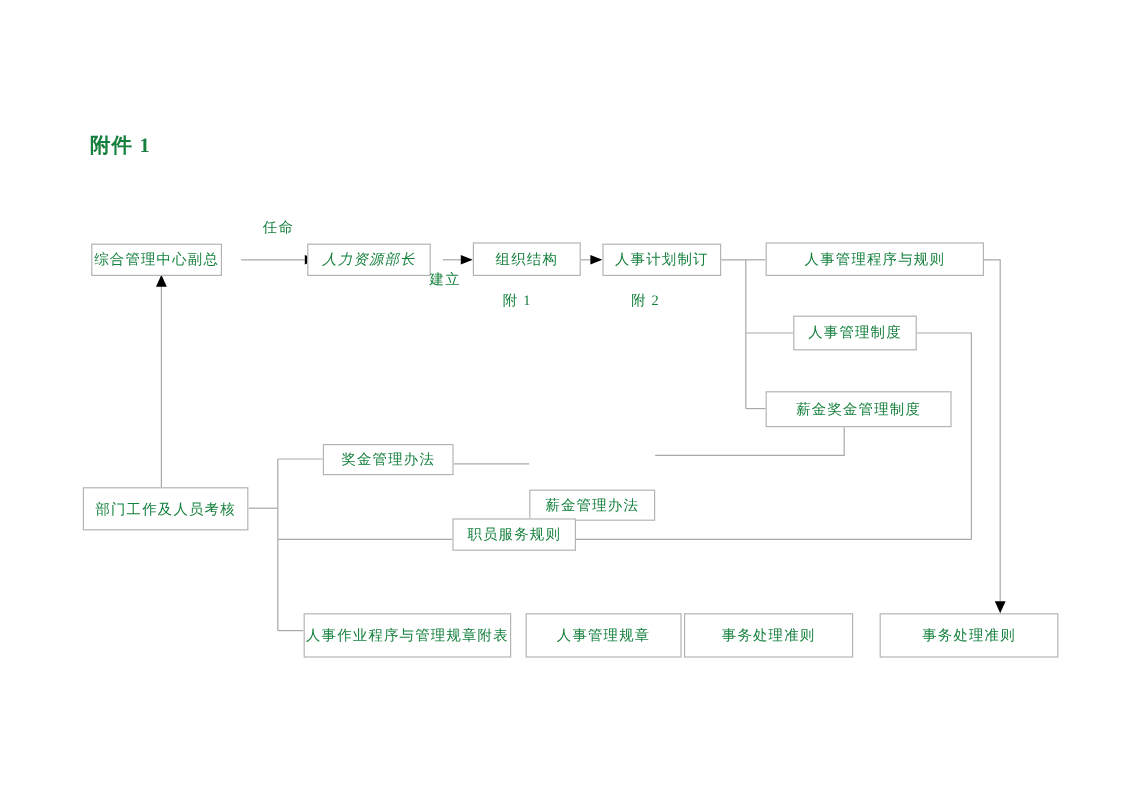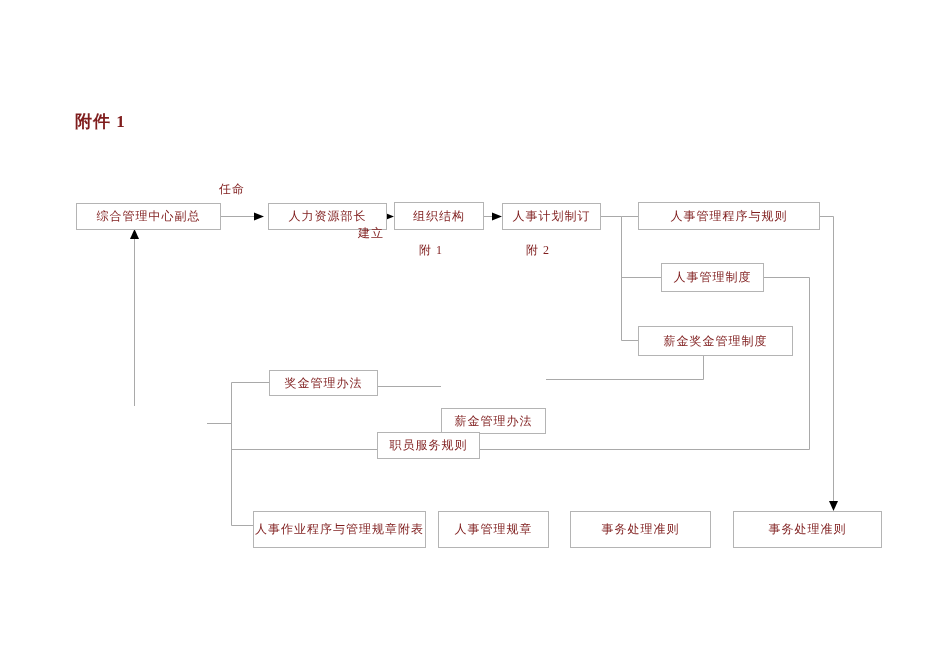--- a/index.html
+++ b/index.html
@@ -2,21 +2,21 @@
 <html><head>
 <meta charset="utf-8">
 <style>
   html, body { margin: 0; padding: 0; background: #ffffff; }
   #canvas {
     position: relative;
     width: 950px;
     height: 672px;
     background: #ffffff;
     font-family: "Liberation Serif", serif;
-    color: #7f1d1d;
+    color: #15803d;
     overflow: hidden;
   }
   #doc-title {
     position: absolute;
     left: 75px;
     top: 110px;
     font-size: 17px;
     font-weight: bold;
     letter-spacing: 1px;
   }
@@ -43,33 +43,33 @@
   #connectors {
     position: absolute;
     left: 0; top: 0;
     width: 950px; height: 672px;
     z-index: 1;
   }
   #connectors path { stroke: #a9a9a9; stroke-width: 1; fill: none; }
   #connectors polygon { fill: #000000; stroke: none; }
 
   
-  #n-vp                 { left: 76px;  top: 203px; width: 145px; height: 27px; }
-  #n-hr-director        { left: 268px; top: 203px; width: 119px; height: 27px; }
+  #n-vp                 { left: 76px;  top: 203px; width: 109px; height: 27px; }
+  #n-hr-director        { left: 256px; top: 203px; width: 103px; height: 27px; font-style: italic; }
   #n-org-structure      { left: 394px; top: 202px; width: 90px;  height: 28px; }
   #n-hr-planning        { left: 502px; top: 203px; width: 99px;  height: 27px; }
   #n-hr-proc-rules      { left: 638px; top: 202px; width: 182px; height: 28px; }
   #n-hr-mgmt-system     { left: 661px; top: 263px; width: 103px; height: 29px; }
   #n-salary-bonus-sys   { left: 638px; top: 326px; width: 155px; height: 30px; }
   #n-bonus-measures     { left: 269px; top: 370px; width: 109px; height: 26px; }
   #n-salary-measures    { left: 441px; top: 370px; width: 105px; height: 26px; margin-top: 38px; }
   #n-dept-assessment    { left: 69px;  top: 406px; width: 138px; height: 36px; }
   #n-staff-service      { left: 377px; top: 432px; width: 103px; height: 27px; }
   #n-ops-appendix       { left: 253px; top: 511px; width: 173px; height: 37px; }
-  #n-hr-regulations     { left: 438px; top: 511px; width: 111px; height: 37px; }
+  #n-hr-regulations     { left: 438px; top: 511px; width: 130px; height: 37px; }
   #n-ops-procedures     { left: 570px; top: 511px; width: 141px; height: 37px; }
   #n-affairs-guidelines { left: 733px; top: 511px; width: 149px; height: 37px; }
 
   #lbl-appoint      { left: 219px; top: 181px; }
   #lbl-establish    { left: 358px; top: 181px; margin-top: 44px; }
   #lbl-attachment-1 { left: 419px; top: 242px; }
   #lbl-attachment-2 { left: 526px; top: 242px; }
 </style>
 </head>
 <body>
@@ -121,20 +121,21 @@
 
   <div class="node" id="n-vp">综合管理中心副总</div>
   <div class="node" id="n-hr-director">人力资源部长</div>
   <div class="node" id="n-org-structure">组织结构</div>
   <div class="node" id="n-hr-planning">人事计划制订</div>
   <div class="node" id="n-hr-proc-rules">人事管理程序与规则</div>
   <div class="node" id="n-hr-mgmt-system">人事管理制度</div>
   <div class="node" id="n-salary-bonus-sys">薪金奖金管理制度</div>
   <div class="node" id="n-bonus-measures">奖金管理办法</div>
   <div class="node" id="n-salary-measures">薪金管理办法</div>
+  <div class="node" id="n-dept-assessment">部门工作及人员考核</div>
   <div class="node" id="n-staff-service">职员服务规则</div>
   <div class="node" id="n-ops-appendix">人事作业程序与管理规章附表</div>
   <div class="node" id="n-hr-regulations">人事管理规章</div>
   <div class="node" id="n-ops-procedures">事务处理准则</div>
   <div class="node" id="n-affairs-guidelines">事务处理准则</div>
 
   <div class="edge-label" id="lbl-appoint">任命</div>
   <div class="edge-label" id="lbl-establish">建立</div>
   <div class="edge-label" id="lbl-attachment-1">附 1</div>
   <div class="edge-label" id="lbl-attachment-2">附 2</div>

